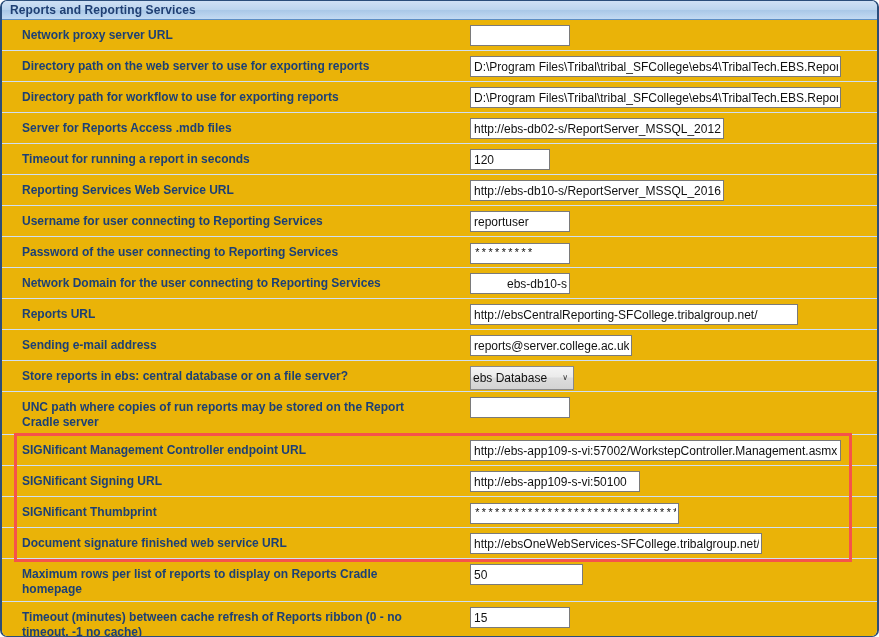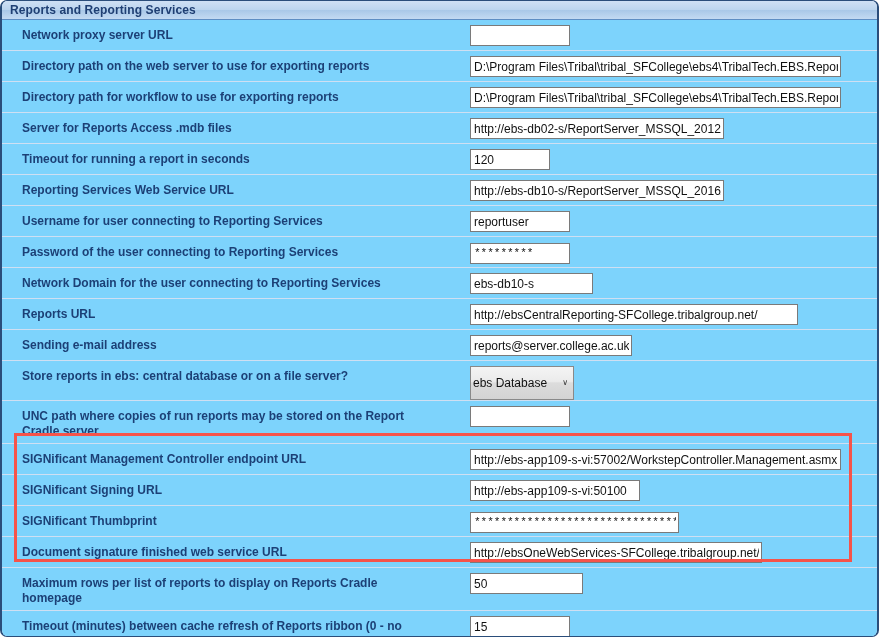--- a/index.html
+++ b/index.html
@@ -42,21 +42,21 @@
     white-space: nowrap;
   }
 
   #rows {
     position: relative;
   }
 
   .row {
     display: flex;
     align-items: flex-start;
-    background: #7dd3fc;
+    background: #eab308;
     border-bottom: 1px solid #cfdff2;
     min-height: 31px;
     position: relative;
   }
   .row.tall { min-height: 42px; }
 
   .row .label {
     width: 468px;
     flex: 0 0 468px;
     padding: 8px 6px 4px 20px;
@@ -87,21 +87,21 @@
   input.txt.mono {
     font-family: "Liberation Mono", monospace;
     font-size: 11px;
     letter-spacing: 0px;
   }
 
   select.dd {
     font-family: "Liberation Sans", sans-serif;
     font-size: 12px;
     color: #101010;
-    height: 34px;
+    height: 24px;
     border: 1px solid #898989;
     background: linear-gradient(to bottom, #f4f4f4 0%, #ebebeb 45%, #dcdcdc 50%, #d3d3d3 100%);
     padding-left: 2px;
     -webkit-appearance: none;
     appearance: none;
     padding-right: 18px;
   }
   .dd-wrap { position: relative; display: inline-block; }
   .dd-arrow {
     position: absolute;
@@ -161,21 +161,21 @@
       <div class="row">
         <div class="label">Username for user connecting to Reporting Services</div>
         <div class="ctl"><input type="text" class="txt" value="reportuser" style="width: 100px;"></div>
       </div>
       <div class="row">
         <div class="label">Password of the user connecting to Reporting Services</div>
         <div class="ctl"><input type="text" class="txt mono" value="*********" style="width: 100px;"></div>
       </div>
       <div class="row">
         <div class="label">Network Domain for the user connecting to Reporting Services</div>
-        <div class="ctl"><input type="text" class="txt" value="ebs-db10-s" style="width: 123px;"></div>
+        <div class="ctl"><input type="text" class="txt" value="ebs-db10-s" style="width: 100px; text-align: right;"></div>
       </div>
       <div class="row">
         <div class="label">Reports URL</div>
         <div class="ctl"><input type="text" class="txt" value="http://ebsCentralReporting-SFCollege.tribalgroup.net/" style="width: 328px;"></div>
       </div>
       <div class="row">
         <div class="label">Sending e-mail address</div>
         <div class="ctl"><input type="text" class="txt" value="reports@server.college.ac.uk" style="width: 162px;"></div>
       </div>
       <div class="row">

